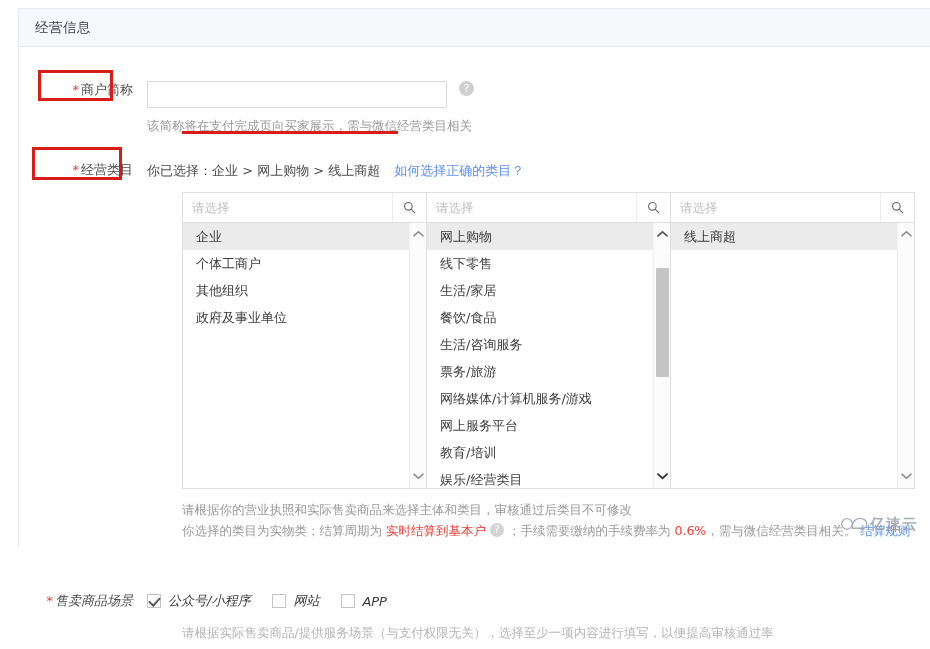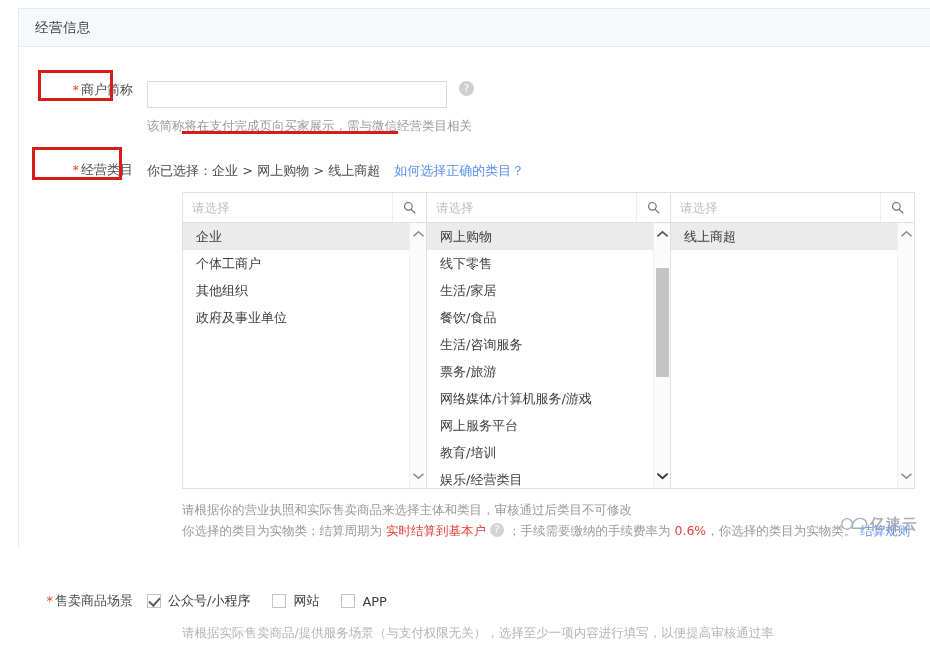--- a/index.html
+++ b/index.html
@@ -266,20 +266,21 @@
     text-align: center;
     vertical-align: 2px;
     margin: 0 4px;
   }
 
   
   #row-scene {
     left: 0px;
     top: 583px;
     width: 900px;
+    font-style: italic;
   }
   .cb-group { display: flex; align-items: center; }
   .cb-item {
     display: flex;
     align-items: center;
     margin-right: 22px;
     cursor: pointer;
     font-size: 13px;
     color: #3d3d3d;
   }
@@ -456,21 +457,21 @@
               <polyline points="1,2 6,6.4 11,2"></polyline>
             </svg>
         </span>
       </div>
     </div>
 
   </div>
 
   <div class="notes">
     <div>请根据你的营业执照和实际售卖商品来选择主体和类目，审核通过后类目不可修改</div>
-    <div><span>你选择的类目为实物类；结算周期为 </span><span class="red">实时结算到基本户</span><span class="help-icon-sm">?</span><span>；手续需要缴纳的手续费率为 </span><span class="red">0.6%</span><span>，你选择的类目为实物类。 </span><span class="link">结算规则</span></div>
+    <div><span>你选择的类目为实物类；结算周期为 </span><span class="red">实时结算到基本户</span><span class="help-icon-sm">?</span><span>；手续需要缴纳的手续费率为 </span><span class="red">0.6%</span><span>，需与微信经营类目相关。 </span><span class="link">结算规则</span></div>
   </div>
 
   <div class="form-row" id="row-scene">
     <div class="label-cell">
       <span class="req">*</span><span>售卖商品场景</span>
     </div>
     <div class="cb-group">
       <label class="cb-item">
         <span class="cb-box checked"></span>
         <span>公众号/小程序</span>

